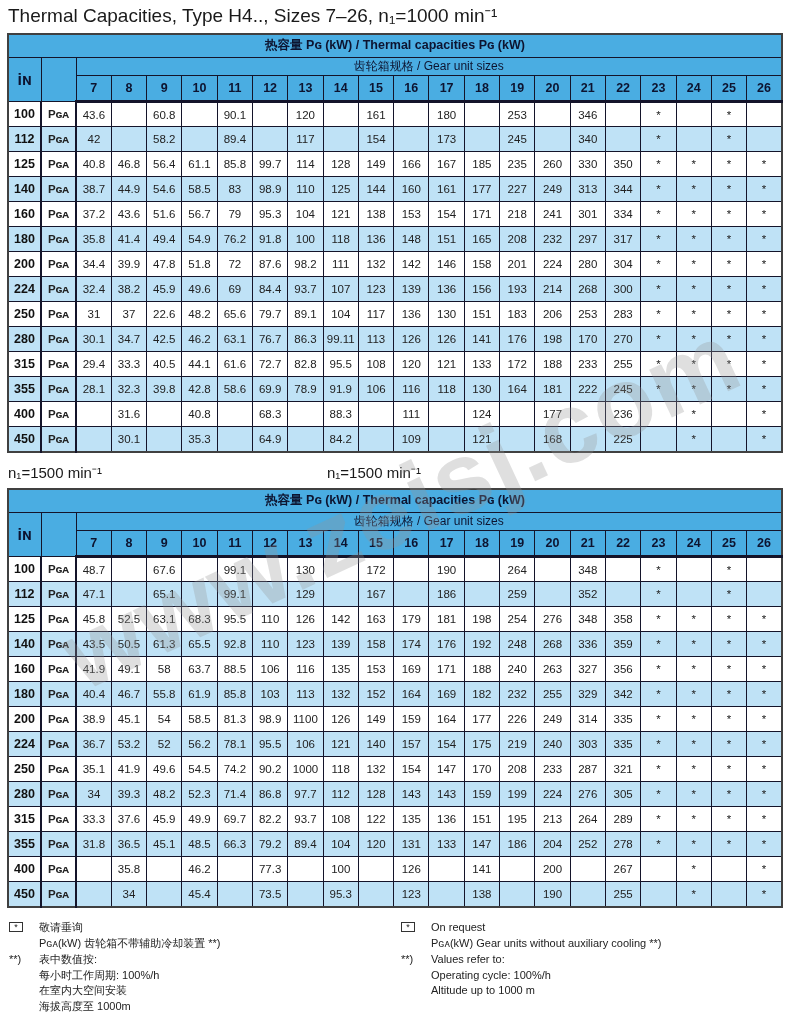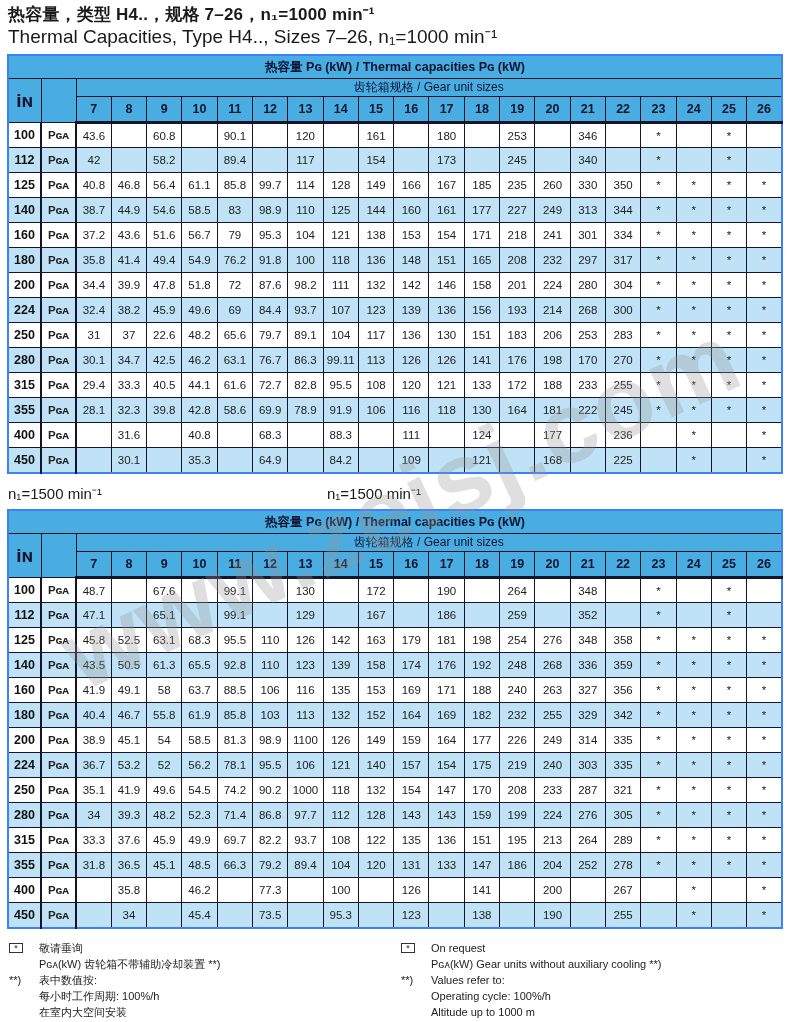--- a/index.html
+++ b/index.html
@@ -17,40 +17,40 @@
   
   .title-block { margin:0 0 4px 1px; }
   .title-zh { font-size:17px; font-weight:bold; line-height:1.25; letter-spacing:0.2px; }
   .title-en { font-size:19px; font-weight:normal; line-height:1.3; }
 
   
   table.cap {
     width:100%;
     border-collapse:collapse;
     table-layout:fixed;
-    border:2px solid #3b82f6;
+    border:2px solid #404040;
   }
   table.cap col.c-in  { width:33px; }
   table.cap col.c-pga { width:35px; }
   table.cap th, table.cap td {
     border:1px solid #14142a;
     text-align:center;
     vertical-align:middle;
     padding:0;
     overflow:hidden;
     white-space:nowrap;
   }
   thead th { background:#4aade2; color:#0d1430; }
   th.tbl-title {
     font-size:12.5px; font-weight:bold;
     height:24px;
     border-bottom:3px solid #14142a;
   }
   th.corner {
-    font-size:19px; font-weight:bold;
+    font-size:16px; font-weight:bold;
     border-right:2px solid #14142a;
     vertical-align:bottom;
     padding-bottom:8px;
   }
   th.blankcol { border-right:2px solid #14142a; }
   th.subhdr { font-size:12px; font-weight:normal; height:18px; border-bottom:none; }
   tr.sizes-row th {
     font-size:12.5px; font-weight:bold; height:26px;
     border-top:none;
     border-bottom:3px solid #14142a;
@@ -98,21 +98,20 @@
     letter-spacing:2px;
     white-space:nowrap;
   }
 </style>
 </head>
 <body>
 
 <div class="page">
 
   <div class="title-block">
-    <div class="title-zh">热容量，类型 H4..，规格 7–26，n₁=1000 min⁻¹</div>
     <div class="title-en">Thermal Capacities, Type H4.., Sizes 7–26, n₁=1000 min⁻¹</div>
   </div>
 
   <table class="cap">
     <colgroup>
       <col class="c-in">
         <col class="c-pga">
       <col>
         <col>
         <col>

